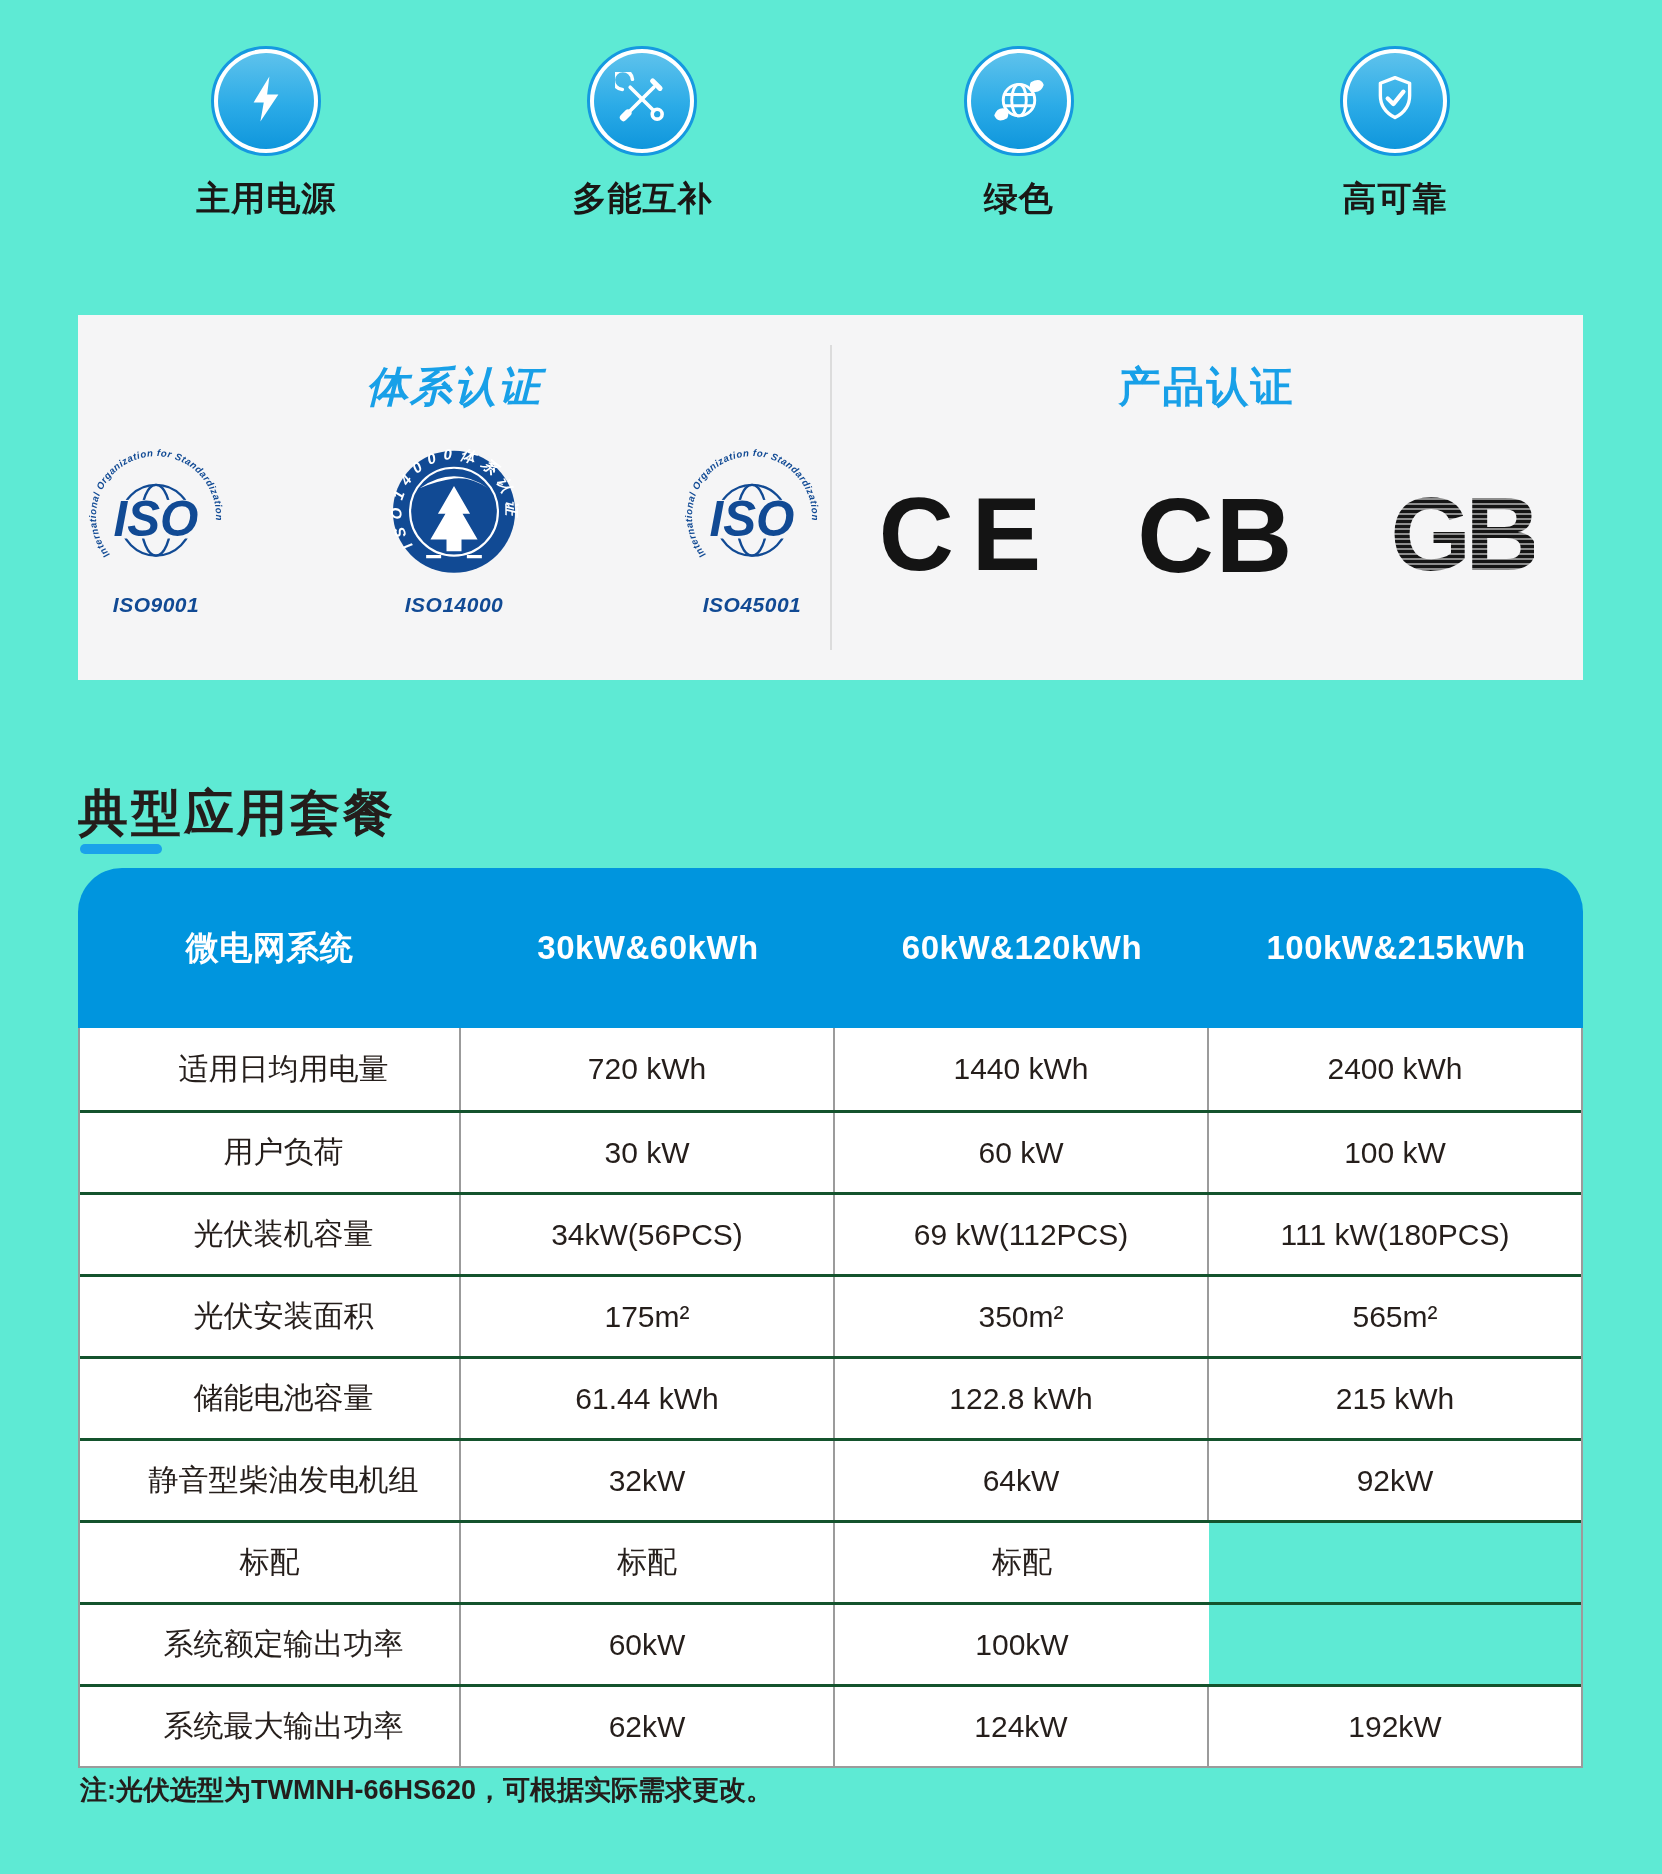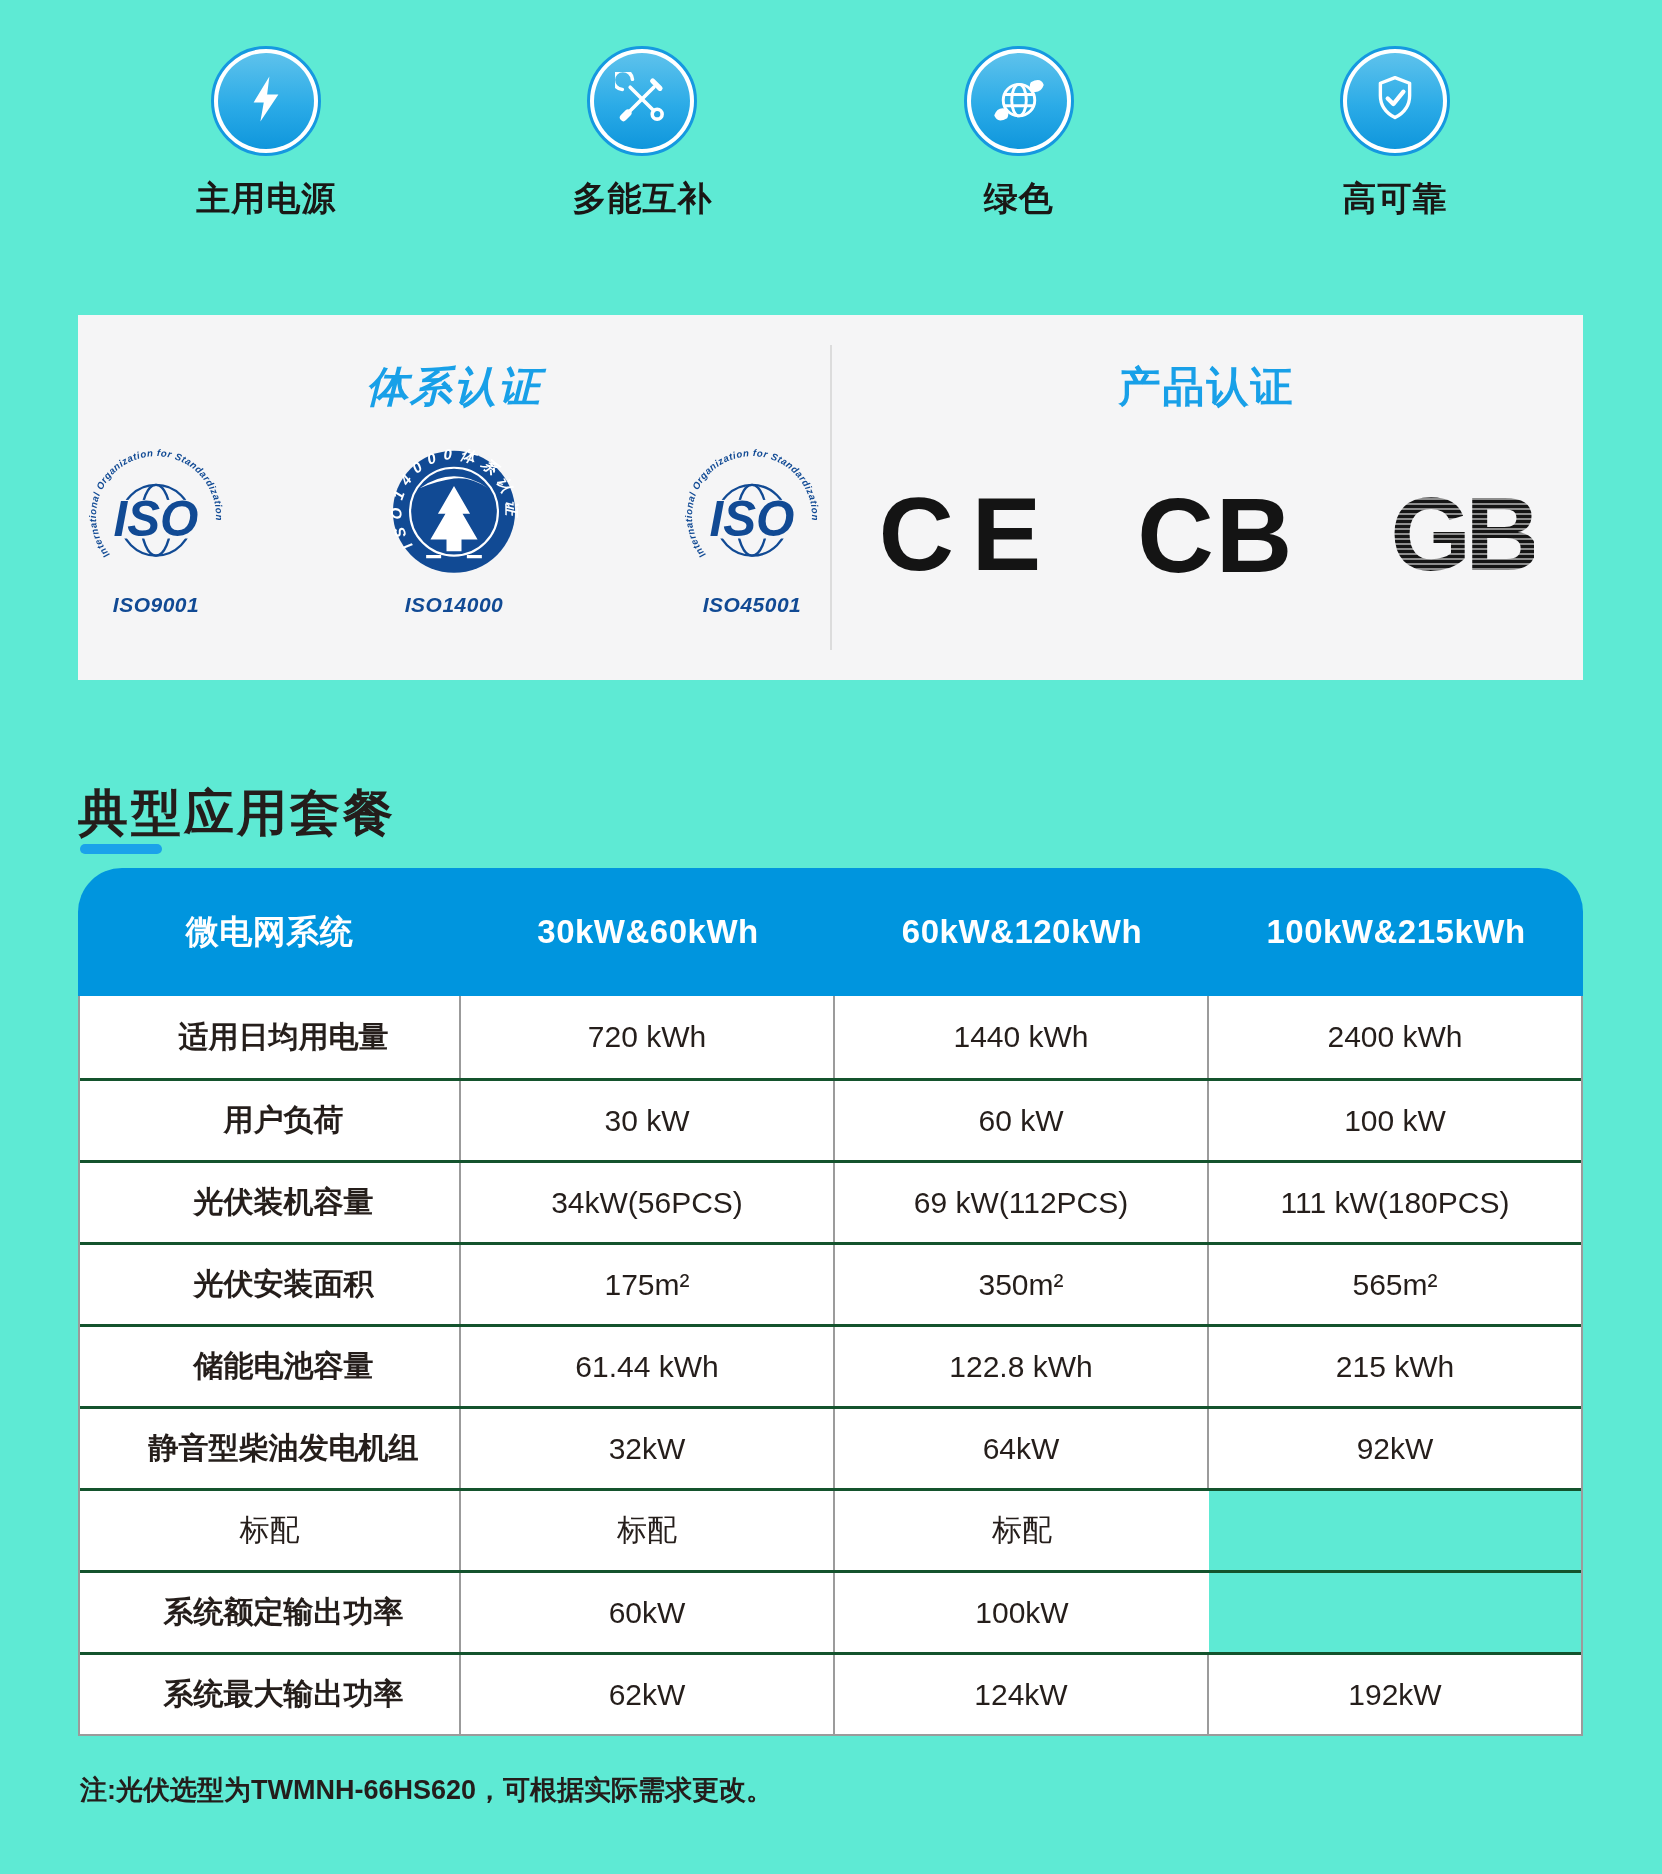--- a/index.html
+++ b/index.html
@@ -35,29 +35,29 @@
     -webkit-background-clip:text; background-clip:text; color:transparent; }
 
   
   .section-title { position:absolute; left:78px; top:780px; font-size:50px; font-weight:900;
     color:#241d1b; letter-spacing:3px; }
   .section-underline { position:absolute; left:80px; top:844px; width:82px; height:10px;
     border-radius:5px; background:#1ba2ea; }
 
   
   .spec-table { position:absolute; left:78px; top:868px; width:1505px; }
-  .spec-header { display:grid; grid-template-columns:383px 374px 374px 374px; height:128px;
+  .spec-header { display:grid; grid-template-columns:383px 374px 374px 374px; height:160px;
     background:#0095de; border-radius:44px 44px 0 0; align-items:center; }
   .spec-header .hcell { text-align:center; color:#fff; font-size:33px; font-weight:700; letter-spacing:0.5px; }
   .spec-body { border:2px solid #9b9b9b; border-top:none; }
   .spec-row { display:grid; grid-template-columns:381px 374px 374px 372px; height:82px; }
   .spec-row + .spec-row { border-top:3px solid #14532d; }
   .spec-row .cell { display:flex; align-items:center; justify-content:center;
     font-size:30px; color:#251e1b; background:#fff; }
-  .spec-row .cell.label { font-weight:700; border-right:2px solid #9b9b9b;padding-left:28px; }
+  .spec-row .cell.label { font-weight:400; border-right:2px solid #9b9b9b;padding-left:28px; }
   .spec-row .cell.val { border-right:2px solid #9b9b9b; }
   .spec-row .cell.val:last-child { border-right:none; }
 
   .note { position:absolute; left:80px; top:1772px; font-size:27px; font-weight:700; color:#241d1b; }
 </style>
 </head>
 <body>
 
 <div class="page">
 

